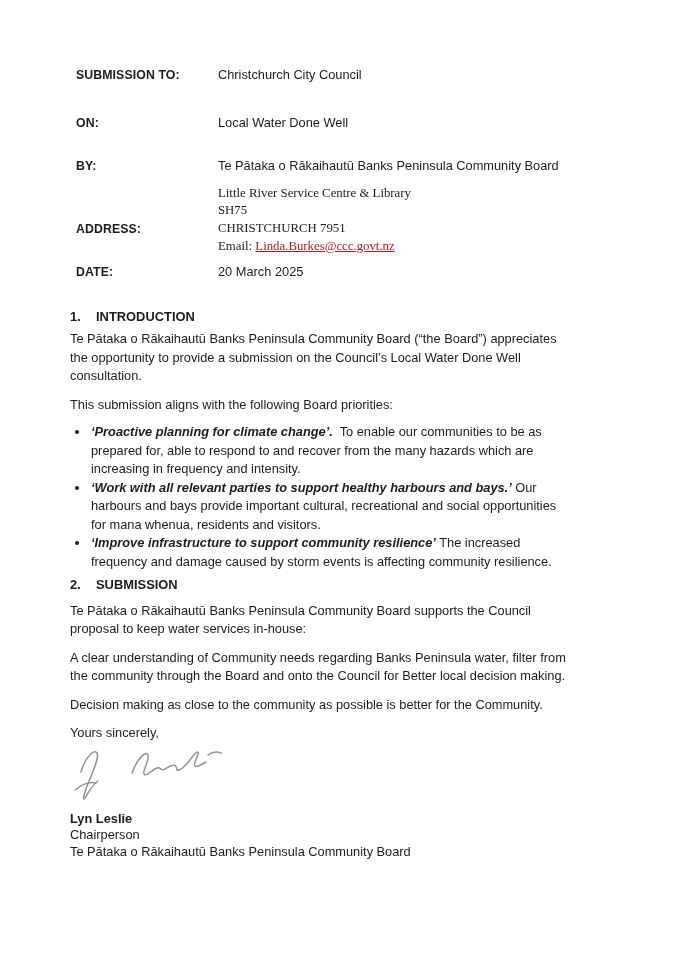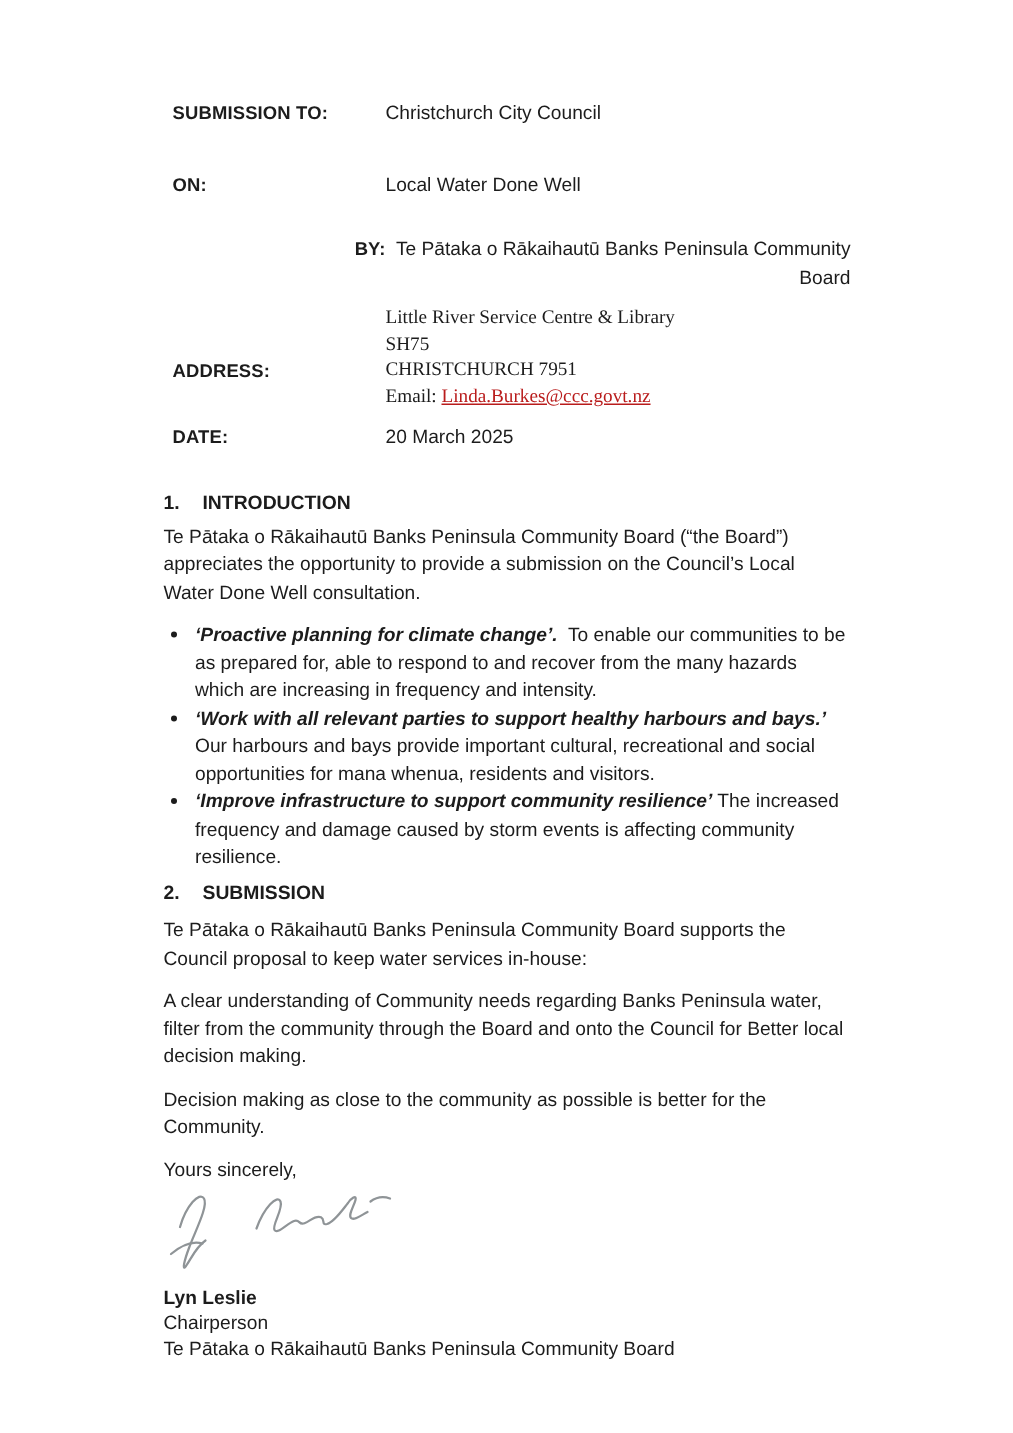--- a/index.html
+++ b/index.html
@@ -10,38 +10,38 @@
   body {
     width: 675px;
     height: 955px;
     overflow: hidden;
     font-family: "Liberation Sans", "DejaVu Sans", sans-serif;
     font-size: 12.8px;
     line-height: 18.5px;
     color: #1c1c1c;
   }
   .doc {
-    padding: 66px 60px 0 109px;
+    padding: 66px 60px 0 70px;
     box-sizing: border-box;
     width: 627px;
   }
 
   
   .hrow { display: flex; margin-left: 6px; }
   .hlabel {
     flex: 0 0 142px;
     width: 142px;
     font-weight: 700;
     font-size: 12.3px;
     letter-spacing: 0.1px;
   }
   .hvalue { flex: 1; }
   .row-submission-to { margin-bottom: 29px; }
   .row-on            { margin-bottom: 25px; }
-  .row-by            { margin-bottom: 9px; text-align: right;  }
+  .row-by            { margin-bottom: 9px;  }
   .row-address       { margin-bottom: 8px;  }
   .address-label     { padding-top: 35px; }
   .address-lines div { line-height: 17.7px; font-family: Liberation Serif, serif; }
   .email-line { line-height: 17.7px; }
   .email-link {
     color: #b91c1c;
     text-decoration: underline;
     cursor: pointer;
   }
 
@@ -108,20 +108,21 @@
     <div class="hlabel">DATE:</div>
     <div class="hvalue">20 March 2025</div>
   </div>
 
   <div class="section-heading heading-intro">
     <span class="heading-number">1.</span>
     <span>INTRODUCTION</span>
   </div>
 
   <p>Te Pātaka o Rākaihautū Banks Peninsula Community Board (“the Board”) appreciates the opportunity to provide a submission on the Council’s Local Water Done Well consultation.</p>
+  <p class="tight">This submission aligns with the following Board priorities:</p>
 
   <ul class="bullets">
     <li><span class="b-em">‘Proactive planning for climate change’.</span><span>&nbsp; To enable our communities to be as prepared for, able to respond to and recover from the many hazards which are increasing in frequency and intensity.</span></li>
     <li><span class="b-em">‘Work with all relevant parties to support healthy harbours and bays.’</span><span> Our harbours and bays provide important cultural, recreational and social opportunities for mana whenua, residents and visitors.</span></li>
     <li><span class="b-em">‘Improve infrastructure to support community resilience’</span><span> The increased frequency and damage caused by storm events is affecting community resilience.</span></li>
   </ul>
 
   <div class="section-heading heading-submission">
     <span class="heading-number">2.</span>
     <span>SUBMISSION</span>

